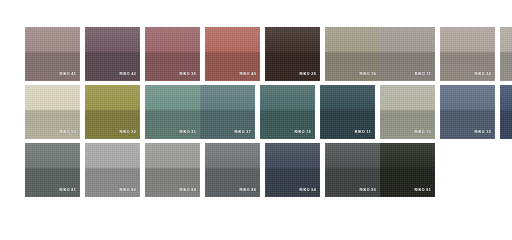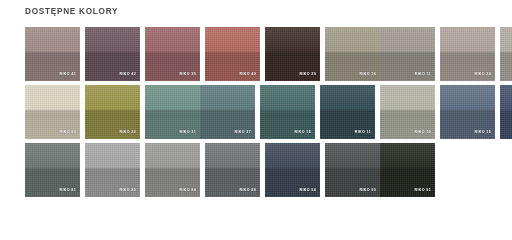--- a/index.html
+++ b/index.html
@@ -124,21 +124,20 @@
     text-shadow: 0 0 1px rgba(0,0,0,0.55);
     white-space: nowrap;
     line-height: 5px;
   }
 </style>
 </head>
 <body>
 
 <div class="page">
 
-  <div class="heading">DOSTĘPNE KOLORY</div>
 
   <div class="grid">
       <div class="row">
         <div class="group">
           <div class="swatch" title="RIKO 41">
             <div class="base" style="background: rgb(160, 138, 134);"></div>
             <div class="band"></div>
             <div class="shade"></div>
             <div class="weave"></div>
             <div class="label">RIKO 41</div>

